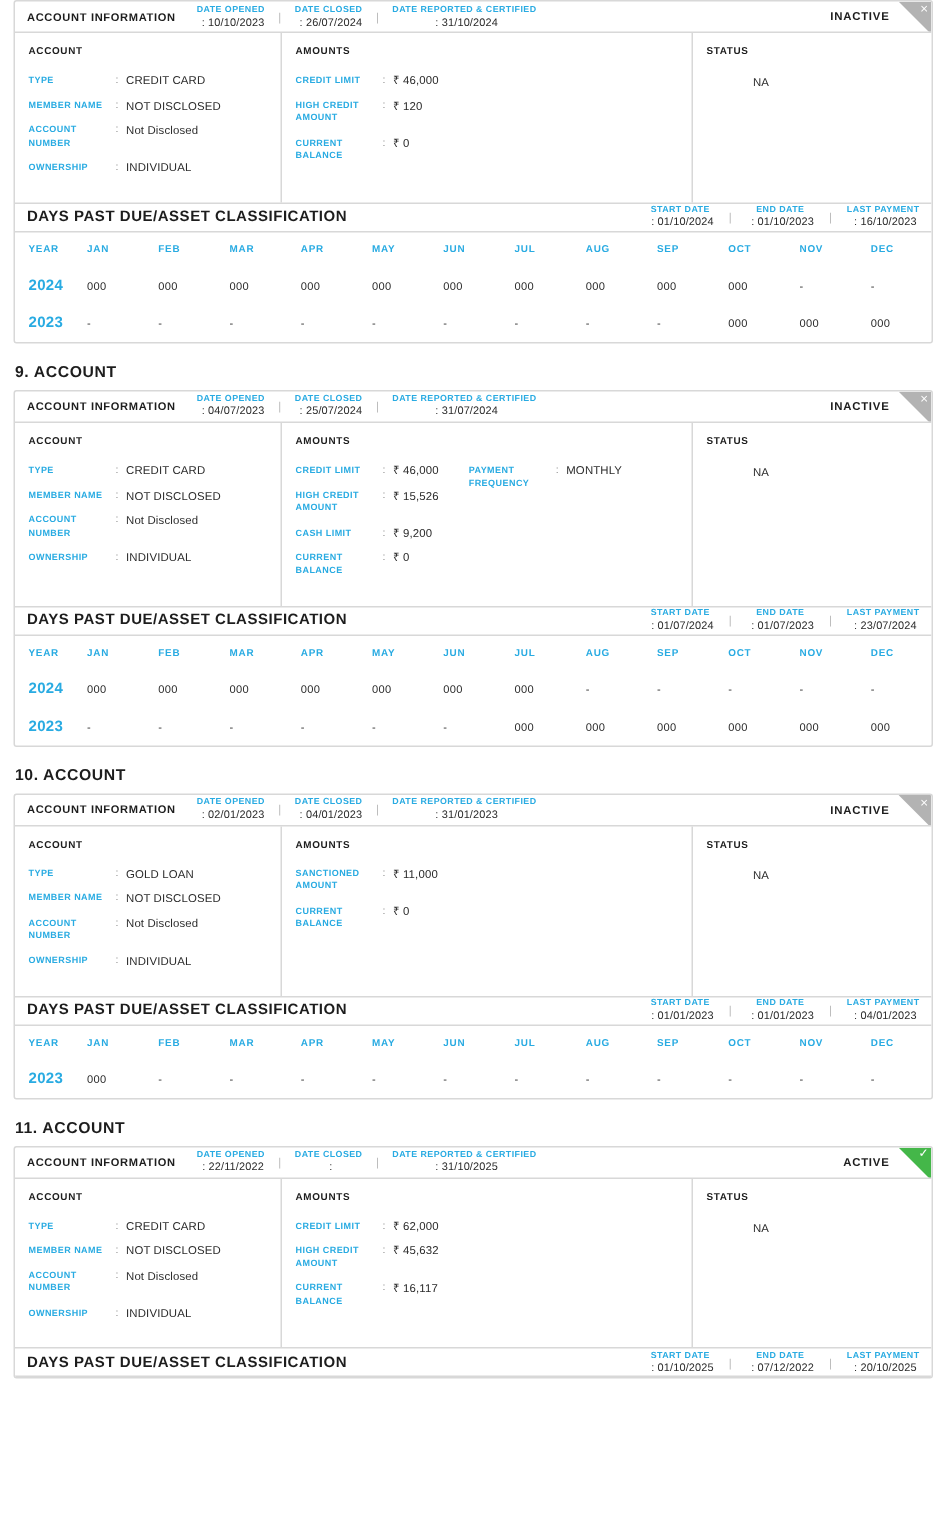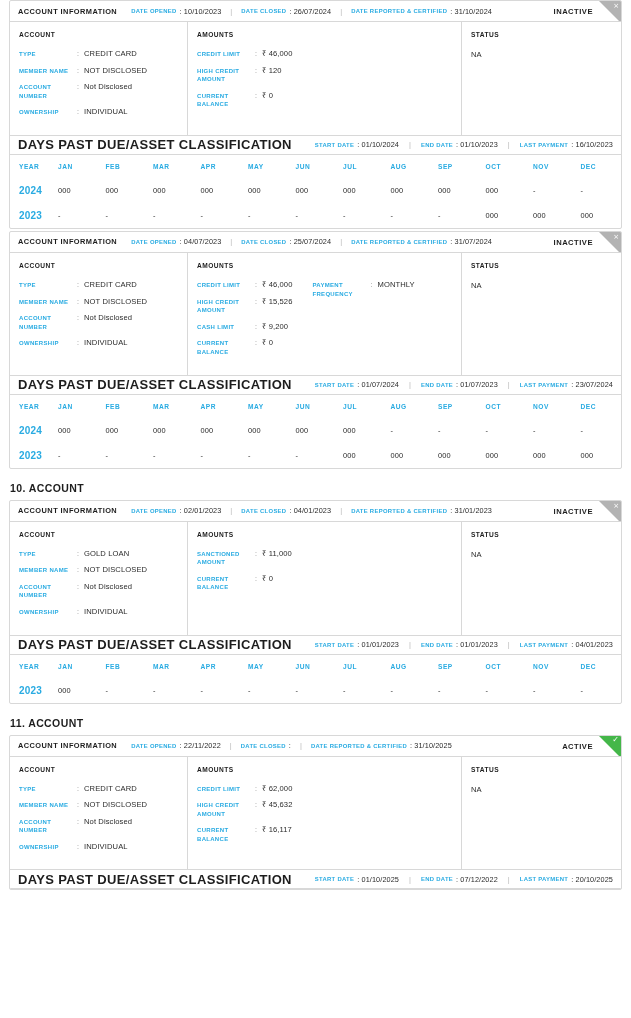--- a/index.html
+++ b/index.html
@@ -41,21 +41,21 @@
     white-space: nowrap;
     overflow: hidden;
   }
   .info-bar-title {
     font-size: 7.4px;
     font-weight: bold;
     letter-spacing: .45px;
     color: #1d1d1d;
     margin-right: 14px;
   }
-  .meta { display: flex; align-items: center; font-size: 7px; }
+  .meta { display: flex; align-items: center; font-size: 7px; flex-direction: column; }
   .meta-lbl {
     color: #29abe2;
     font-weight: bold;
     letter-spacing: .3px;
     font-size: 5.9px;
   }
   .meta-val {
     color: #2b2b2b;
     font-size: 7.3px;
     margin-left: 3px;
@@ -130,34 +130,34 @@
     width: 58px;
     flex: 0 0 58px;
   }
   .f-colon { color: #8a8a8a; font-size: 7px; width: 7px; flex: 0 0 7px; }
   .f-val {
     color: #2b2b2b;
     font-size: 7.6px;
     letter-spacing: .1px;
     white-space: nowrap;
   }
-  .col-status .status-na { font-size: 7.6px; color: #2b2b2b; }
+  .col-status .status-na { font-size: 7.6px; color: #2b2b2b; margin-left: 31px; }
 
   
   .dpd-bar {
     display: flex;
     align-items: center;
     height: 20px;
     padding: 0 8px;
     border-top: 1px solid #d8d8d8;
     border-bottom: 1px solid #d8d8d8;
     white-space: nowrap;
   }
   .dpd-bar-title {
-    font-size: 13px;
+    font-size: 10px;
     font-weight: bold;
     letter-spacing: .35px;
     color: #1d1d1d;
     flex: 0 0 auto;
   }
   .dpd-meta { display: flex; align-items: center; margin-left: auto; }
   .dpd-meta .meta-sep { margin: 0 10px; }
 
   
   .dpd-table { width: 100%; border-collapse: collapse; table-layout: fixed; }
@@ -349,20 +349,21 @@
             <td class="v">-</td>
             <td class="v">-</td>
             <td class="v">-</td>
             <td class="v">000</td>
             <td class="v">000</td>
             <td class="v">000</td>
           </tr>
         </tbody>
       </table>
     </div>
+    <div class="section-title">9. ACCOUNT</div>
     <div class="acct-card">
       <div class="info-bar">
         <span class="info-bar-title">ACCOUNT INFORMATION</span>
         <div class="meta">
           <span class="meta-lbl">DATE OPENED</span>
           <span class="meta-val">: 04/07/2023</span>
         </div>
         <span class="meta-sep">|</span>
         <div class="meta">
           <span class="meta-lbl">DATE CLOSED</span>

